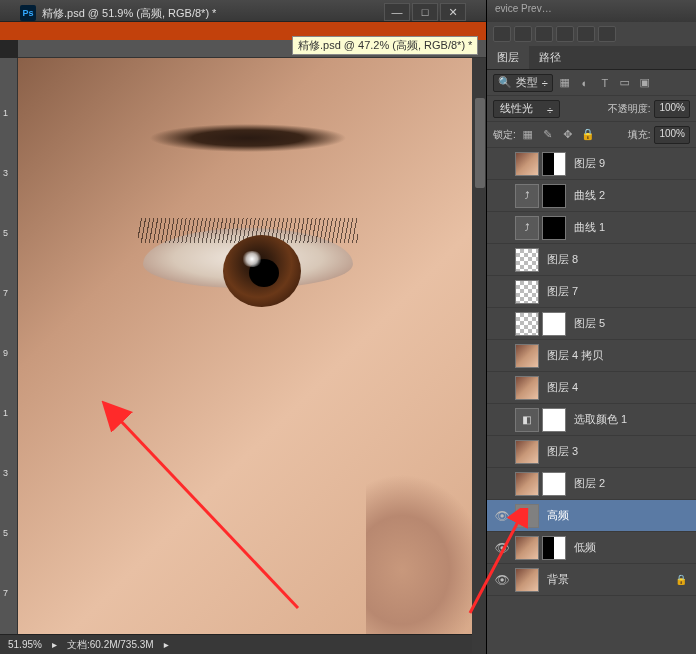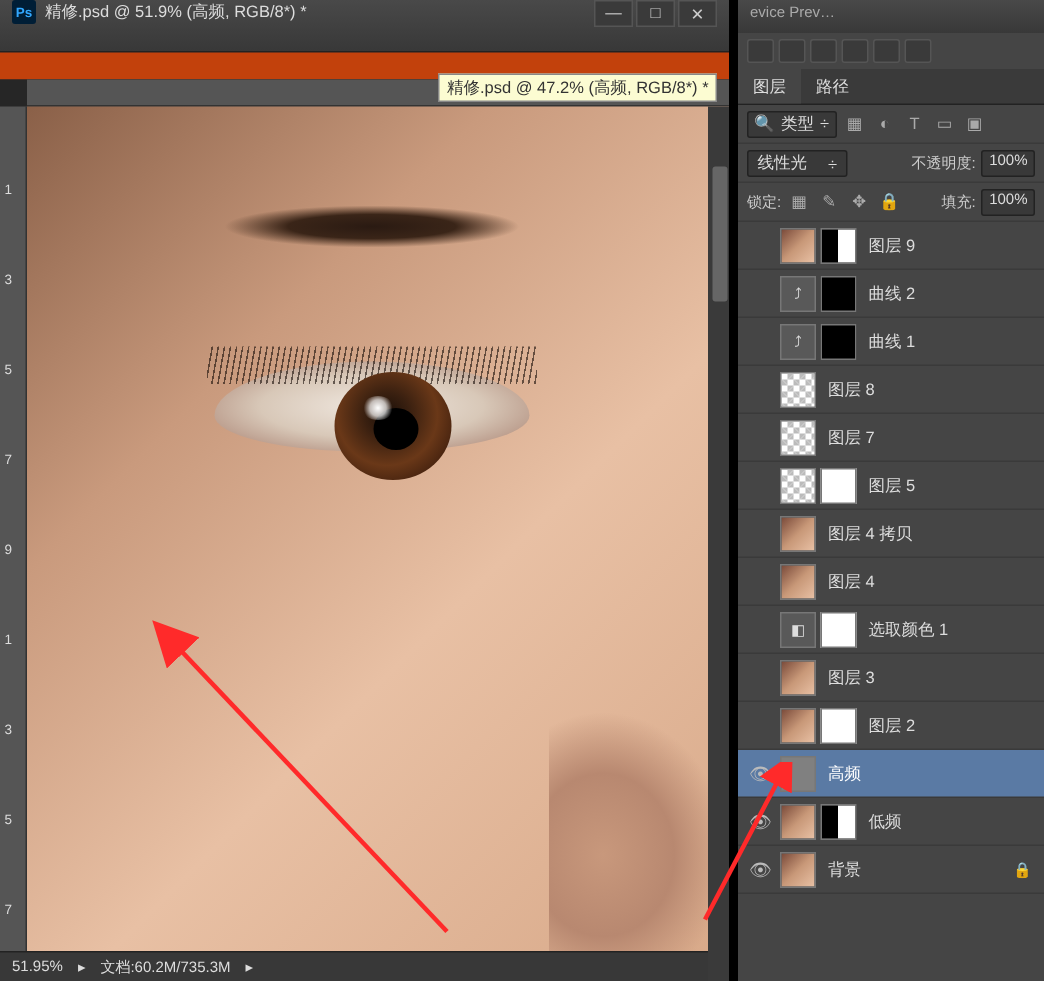--- a/index.html
+++ b/index.html
@@ -1,19 +1,19 @@
 <!DOCTYPE html>
 <html><head>
 <meta charset="utf-8">
 <style>
 *{box-sizing:border-box;margin:0;padding:0;font-family:"Microsoft YaHei",Arial,sans-serif}
 body{background:#333;width:696px;height:654px;overflow:hidden;color:#ccc;font-size:11px}
 .app{display:flex;height:100%;background:#535353}
 .left{flex:1;display:flex;flex-direction:column;background:#262626}
-.titlebar{height:35px;background:linear-gradient(#494949,#383838);display:flex;align-items:flex-start;padding:0 8px;border-bottom:1px solid #222}
+.titlebar{height:22px;background:linear-gradient(#494949,#383838);display:flex;align-items:flex-end;padding:0 20px;border-bottom:1px solid #222}
 .ps-badge{width:16px;height:16px;background:#001e36;color:#31a8ff;font-size:9px;font-weight:bold;display:flex;align-items:center;justify-content:center;border-radius:2px;margin-right:6px}
 .titletext{flex:1;color:#ddd;font-size:11px}
 .winbtns{display:flex;gap:2px}
 .winbtn{width:26px;height:18px;background:#3a3a3a;display:flex;align-items:center;justify-content:center;color:#ccc;border:1px solid #555}
 .tabline{height:18px;background:#c2410c;position:relative}
 .tabtip{position:absolute;left:292px;top:14px;background:#fcfcd2;border:1px solid #888;color:#333;padding:1px 5px;font-size:11px;white-space:nowrap;z-index:5}
 .canvaswrap{flex:1;position:relative;background:#262626}
 .ruler-top{position:absolute;top:0;left:18px;right:0;height:18px;background:#555;border-bottom:1px solid #333}
 .ruler-left{position:absolute;top:18px;left:0;bottom:0;width:18px;background:#555;border-right:1px solid #333}
 .ruler-left span{position:absolute;left:3px;color:#ddd;font-size:9px}
@@ -22,21 +22,21 @@
 .eye{position:absolute;top:155px;left:115px;width:230px;height:95px}
 .eyewhite{position:absolute;inset:15px 10px 20px 10px;background:radial-gradient(ellipse at 50% 50%,#f0e8e0 0%,#d8c8b8 50%,#b89888 80%);border-radius:50% 50% 48% 48%/60% 60% 40% 40%}
 .iris{position:absolute;top:22px;left:90px;width:78px;height:72px;background:radial-gradient(circle at 45% 40%,#1a0f08 0%,#3a2010 25%,#6a3818 55%,#4a2510 75%,#2a1508 95%);border-radius:50%}
 .pupil{position:absolute;top:24px;left:26px;width:30px;height:28px;background:#000;border-radius:50%}
 .highlight{position:absolute;top:16px;left:18px;width:22px;height:16px;background:radial-gradient(circle,#fff 0%,rgba(255,255,255,.7) 40%,transparent 70%);border-radius:50%}
 .lashes-top{position:absolute;top:5px;left:5px;right:5px;height:25px;background:repeating-linear-gradient(100deg,transparent 0px,transparent 3px,rgba(20,10,5,.6) 3px,rgba(20,10,5,.6) 4px)}
 .nose{position:absolute;bottom:0;right:0;width:120px;height:160px;background:radial-gradient(ellipse at 30% 60%,#c8987c 0%,#b88870 40%,transparent 70%)}
 .arrow{position:absolute;top:340px;left:80px;width:220px;height:220px;pointer-events:none}
 .arrow svg{width:100%;height:100%}
 .statusbar{height:20px;background:#383838;border-top:1px solid #222;display:flex;align-items:center;padding:0 8px;gap:10px;color:#ddd;font-size:10px}
-.right{width:210px;background:#454545;border-left:6px solid #000000;display:flex;flex-direction:column}
+.right{width:210px;background:#454545;border-left:1px solid #000000;display:flex;flex-direction:column}
 .devprev{height:22px;background:linear-gradient(#494949,#383838);padding:3px 8px;color:#aaa;font-size:10px}
 .iconrow{height:24px;display:flex;align-items:center;gap:3px;padding:0 6px}
 .miniicon{width:18px;height:16px;background:#3a3a3a;border:1px solid #555;border-radius:2px}
 .paneltabs{height:24px;background:#3a3a3a;display:flex;align-items:center;border-bottom:1px solid #222}
 .paneltab{padding:4px 10px;color:#ddd;font-size:11px}
 .paneltab.active{background:#454545}
 .controlrow{height:26px;display:flex;align-items:center;padding:0 6px;gap:4px;border-bottom:1px solid #3a3a3a}
 .kindsel{display:flex;align-items:center;background:#393939;border:1px solid #222;padding:1px 4px;height:18px;border-radius:2px;color:#ddd}
 .tinyicon{width:16px;height:16px;display:flex;align-items:center;justify-content:center;color:#aaa;font-size:11px}
 .blendsel{background:#393939;border:1px solid #222;padding:1px 6px;height:18px;border-radius:2px;color:#ddd;display:flex;align-items:flex-end}

